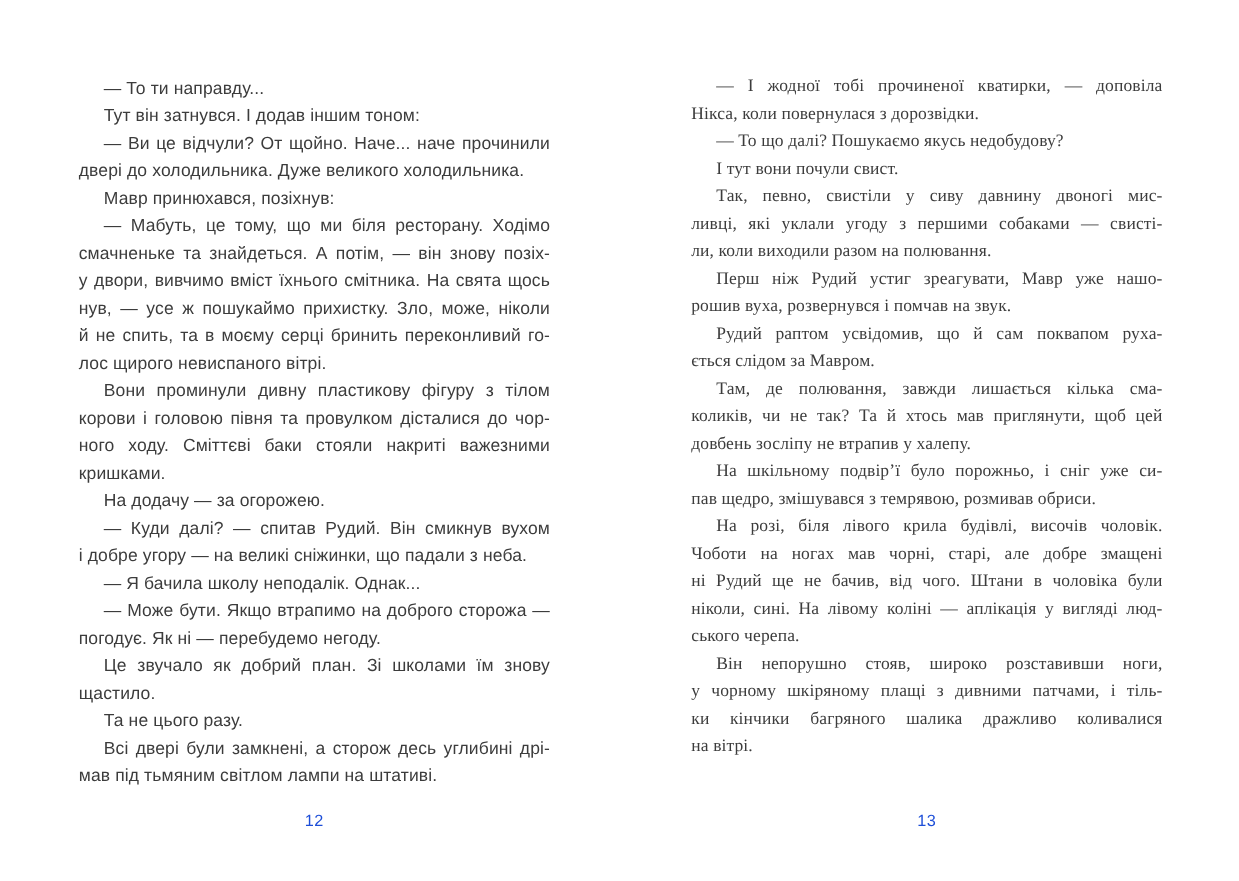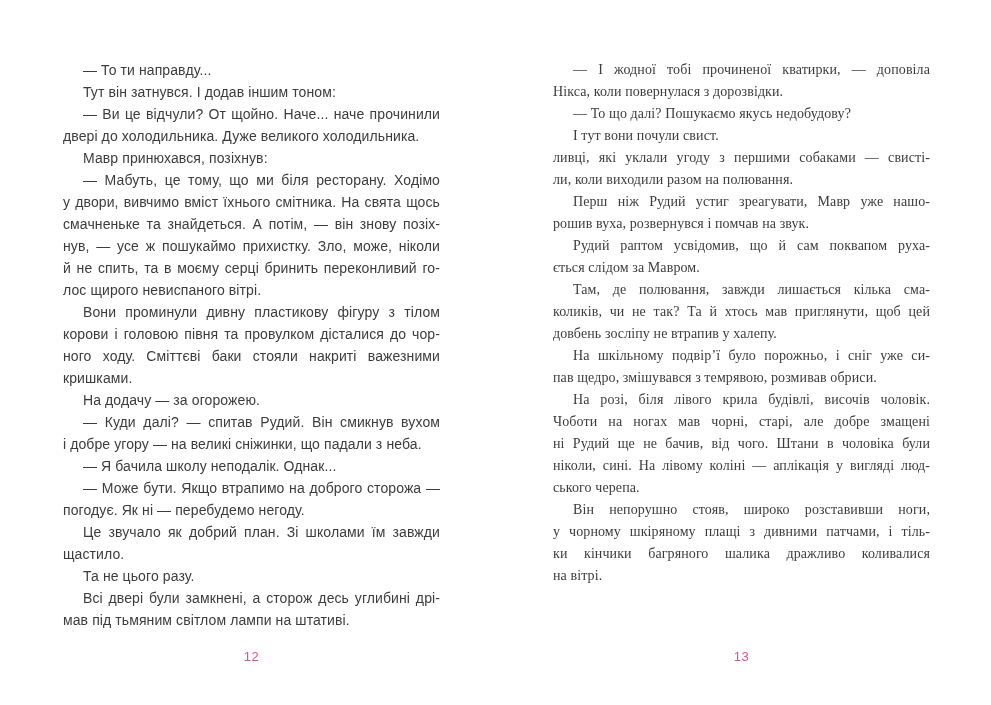--- a/index.html
+++ b/index.html
@@ -40,21 +40,21 @@
     -moz-text-align-last: left;
   }
   .line.first { text-indent: 20px; }
   .page-number {
     position: absolute;
     top: 649px;
     width: 377px;
     text-align: center;
     font-size: 13px;
     line-height: 16px;
-    color: #ec4899;
+    color: #1d4ed8;
     letter-spacing: 0.5px;
   }
   .page-number.left { left: 63px; }
   .page-number.right { left: 553px; }
 </style>
 </head>
 <body>
 
 <div class="spread">
 
@@ -67,22 +67,22 @@
       </div>
       <div class="paragraph">
         <div class="line first">— Ви це відчули? От щойно. Наче... наче прочинили</div>
         <div class="line last">двері до холодильника. Дуже великого холодильника.</div>
       </div>
       <div class="paragraph">
         <div class="line first last">Мавр принюхався, позіхнув:</div>
       </div>
       <div class="paragraph">
         <div class="line first">— Мабуть, це тому, що ми біля ресторану. Ходімо</div>
+        <div class="line">смачненьке та знайдеться. А потім, — він знову позіх-</div>
         <div class="line">у двори, вивчимо вміст їхнього смітника. На свята щось</div>
-        <div class="line">смачненьке та знайдеться. А потім, — він знову позіх-</div>
         <div class="line">нув, — усе ж пошукаймо прихистку. Зло, може, ніколи</div>
         <div class="line">й не спить, та в моєму серці бринить переконливий го-</div>
         <div class="line last">лос щирого невиспаного вітрі.</div>
       </div>
       <div class="paragraph">
         <div class="line first">Вони проминули дивну пластикову фігуру з тілом</div>
         <div class="line">корови і головою півня та провулком дісталися до чор-</div>
         <div class="line">ного ходу. Сміттєві баки стояли накриті важезними</div>
         <div class="line last">кришками.</div>
       </div>
@@ -94,21 +94,21 @@
         <div class="line last">і добре угору — на великі сніжинки, що падали з неба.</div>
       </div>
       <div class="paragraph">
         <div class="line first last">— Я бачила школу неподалік. Однак...</div>
       </div>
       <div class="paragraph">
         <div class="line first">— Може бути. Якщо втрапимо на доброго сторожа —</div>
         <div class="line last">погодує. Як ні — перебудемо негоду.</div>
       </div>
       <div class="paragraph">
-        <div class="line first">Це звучало як добрий план. Зі школами їм завжди</div>
+        <div class="line first">Це звучало як добрий план. Зі школами їм знову</div>
         <div class="line last">щастило.</div>
       </div>
       <div class="paragraph">
         <div class="line first last">Та не цього разу.</div>
       </div>
       <div class="paragraph">
         <div class="line first">Всі двері були замкнені, а сторож десь углибині дрі-</div>
         <div class="line last">мав під тьмяним світлом лампи на штативі.</div>
       </div>
     </div>
@@ -118,20 +118,21 @@
         <div class="line first">— І жодної тобі прочиненої кватирки, — доповіла</div>
         <div class="line last">Нікса, коли повернулася з дорозвідки.</div>
       </div>
       <div class="paragraph">
         <div class="line first last">— То що далі? Пошукаємо якусь недобудову?</div>
       </div>
       <div class="paragraph">
         <div class="line first last">І тут вони почули свист.</div>
       </div>
       <div class="paragraph">
+        <div class="line first">Так, певно, свистіли у сиву давнину двоногі мис-</div>
         <div class="line">ливці, які уклали угоду з першими собаками — свисті-</div>
         <div class="line last">ли, коли виходили разом на полювання.</div>
       </div>
       <div class="paragraph">
         <div class="line first">Перш ніж Рудий устиг зреагувати, Мавр уже нашо-</div>
         <div class="line last">рошив вуха, розвернувся і помчав на звук.</div>
       </div>
       <div class="paragraph">
         <div class="line first">Рудий раптом усвідомив, що й сам поквапом руха-</div>
         <div class="line last">ється слідом за Мавром.</div>

